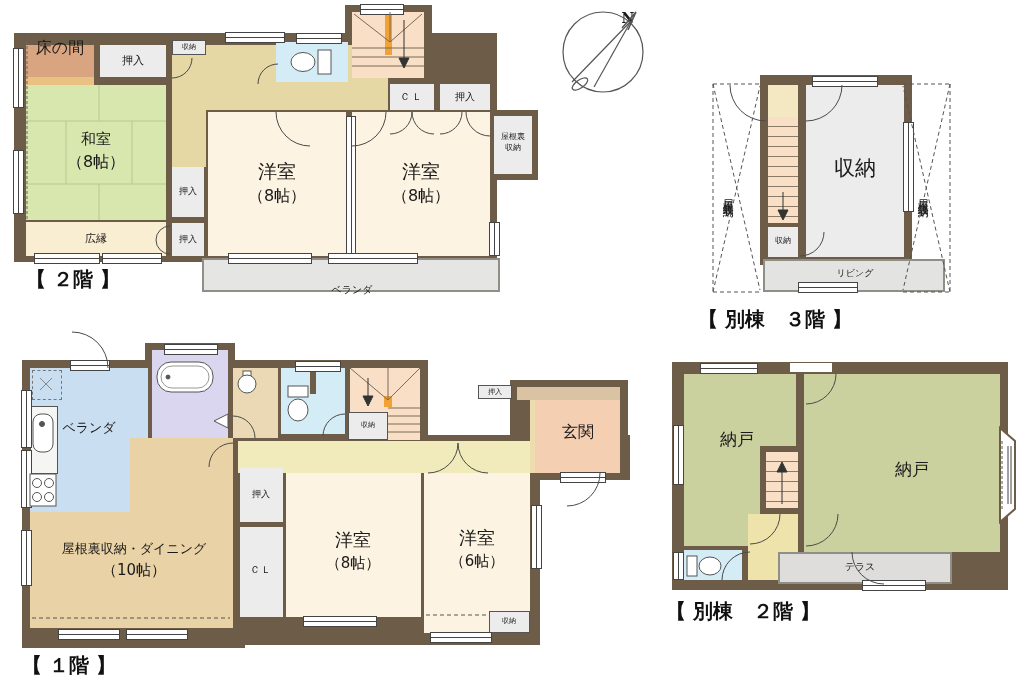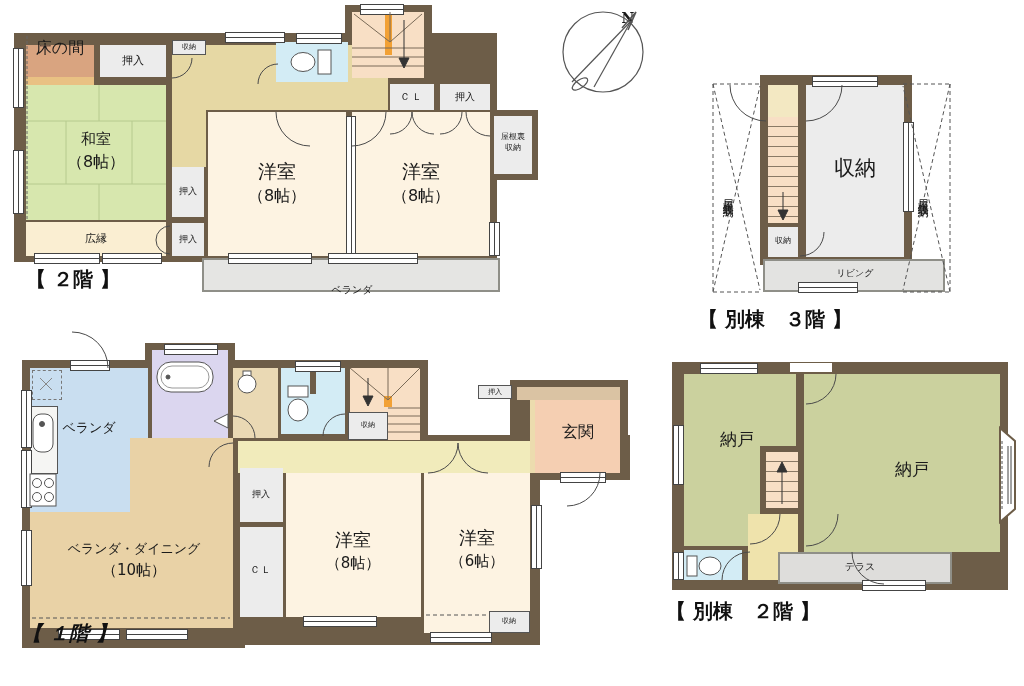--- a/index.html
+++ b/index.html
@@ -138,33 +138,33 @@
     <div class="winH" style="left:164px;top:344px;width:52px;height:9px;"></div>
     <div class="winH" style="left:295px;top:361px;width:44px;height:9px;"></div>
     <div class="winH" style="left:70px;top:360px;width:38px;height:9px;"></div>
     <div class="winH" style="left:58px;top:629px;width:60px;height:9px;"></div>
     <div class="winH" style="left:126px;top:629px;width:60px;height:9px;"></div>
     <div class="winH" style="left:303px;top:616px;width:72px;height:9px;"></div>
     <div class="winH" style="left:430px;top:632px;width:60px;height:9px;"></div>
     <div class="winH" style="left:560px;top:472px;width:44px;height:9px;"></div>
 
     <div class="cl" style="left:89px;top:428px;font-size:13px;">ベランダ</div>
-    <div class="cl" style="left:134px;top:549px;font-size:13px;">ベランダ・ダイニング</div>
+    <div class="cl" style="left:134px;top:549px;font-size:13px;">屋根裏収納・ダイニング</div>
     <div class="cl" style="left:134px;top:571px;font-size:15px;">（10帖）</div>
     <div class="cl" style="left:261px;top:494px;font-size:9px;">押入</div>
     <div class="cl" style="left:261px;top:570px;font-size:10px;letter-spacing:1px;">ＣＬ</div>
     <div class="cl" style="left:368px;top:425px;font-size:7px;">収納</div>
     <div class="cl" style="left:495px;top:392px;font-size:7px;">押入</div>
     <div class="cl" style="left:578px;top:432px;font-size:16px;">玄関</div>
     <div class="cl" style="left:353px;top:540px;font-size:18px;">洋室</div>
     <div class="cl" style="left:353px;top:564px;font-size:15px;">（8帖）</div>
     <div class="cl" style="left:477px;top:538px;font-size:18px;">洋室</div>
     <div class="cl" style="left:477px;top:562px;font-size:15px;">（6帖）</div>
     <div class="cl" style="left:509px;top:621px;font-size:7px;">収納</div>
-    <div class="title" style="left:22px;top:620px;font-style:italic;">【 １階 】</div>
+    <div class="title" style="left:22px;top:652px;">【 １階 】</div>
   </div>
 
   <div>
     <div class="base" style="left:672px;top:362px;width:336px;height:228px;"></div>
     <div class="room" style="left:684px;top:374px;width:112px;height:172px;background:#cbd19e;"></div>
     <div class="room" style="left:804px;top:374px;width:196px;height:178px;background:#cbd19e;"></div>
     <div class="base" style="left:760px;top:446px;width:44px;height:68px;"></div>
     <div class="stairs" style="left:766px;top:452px;width:32px;height:56px;"></div>
     <div class="room" style="left:748px;top:514px;width:50px;height:66px;background:#efe3ac;"></div>
     <div class="room" style="left:684px;top:550px;width:58px;height:30px;background:#d3ecf5;"></div>

